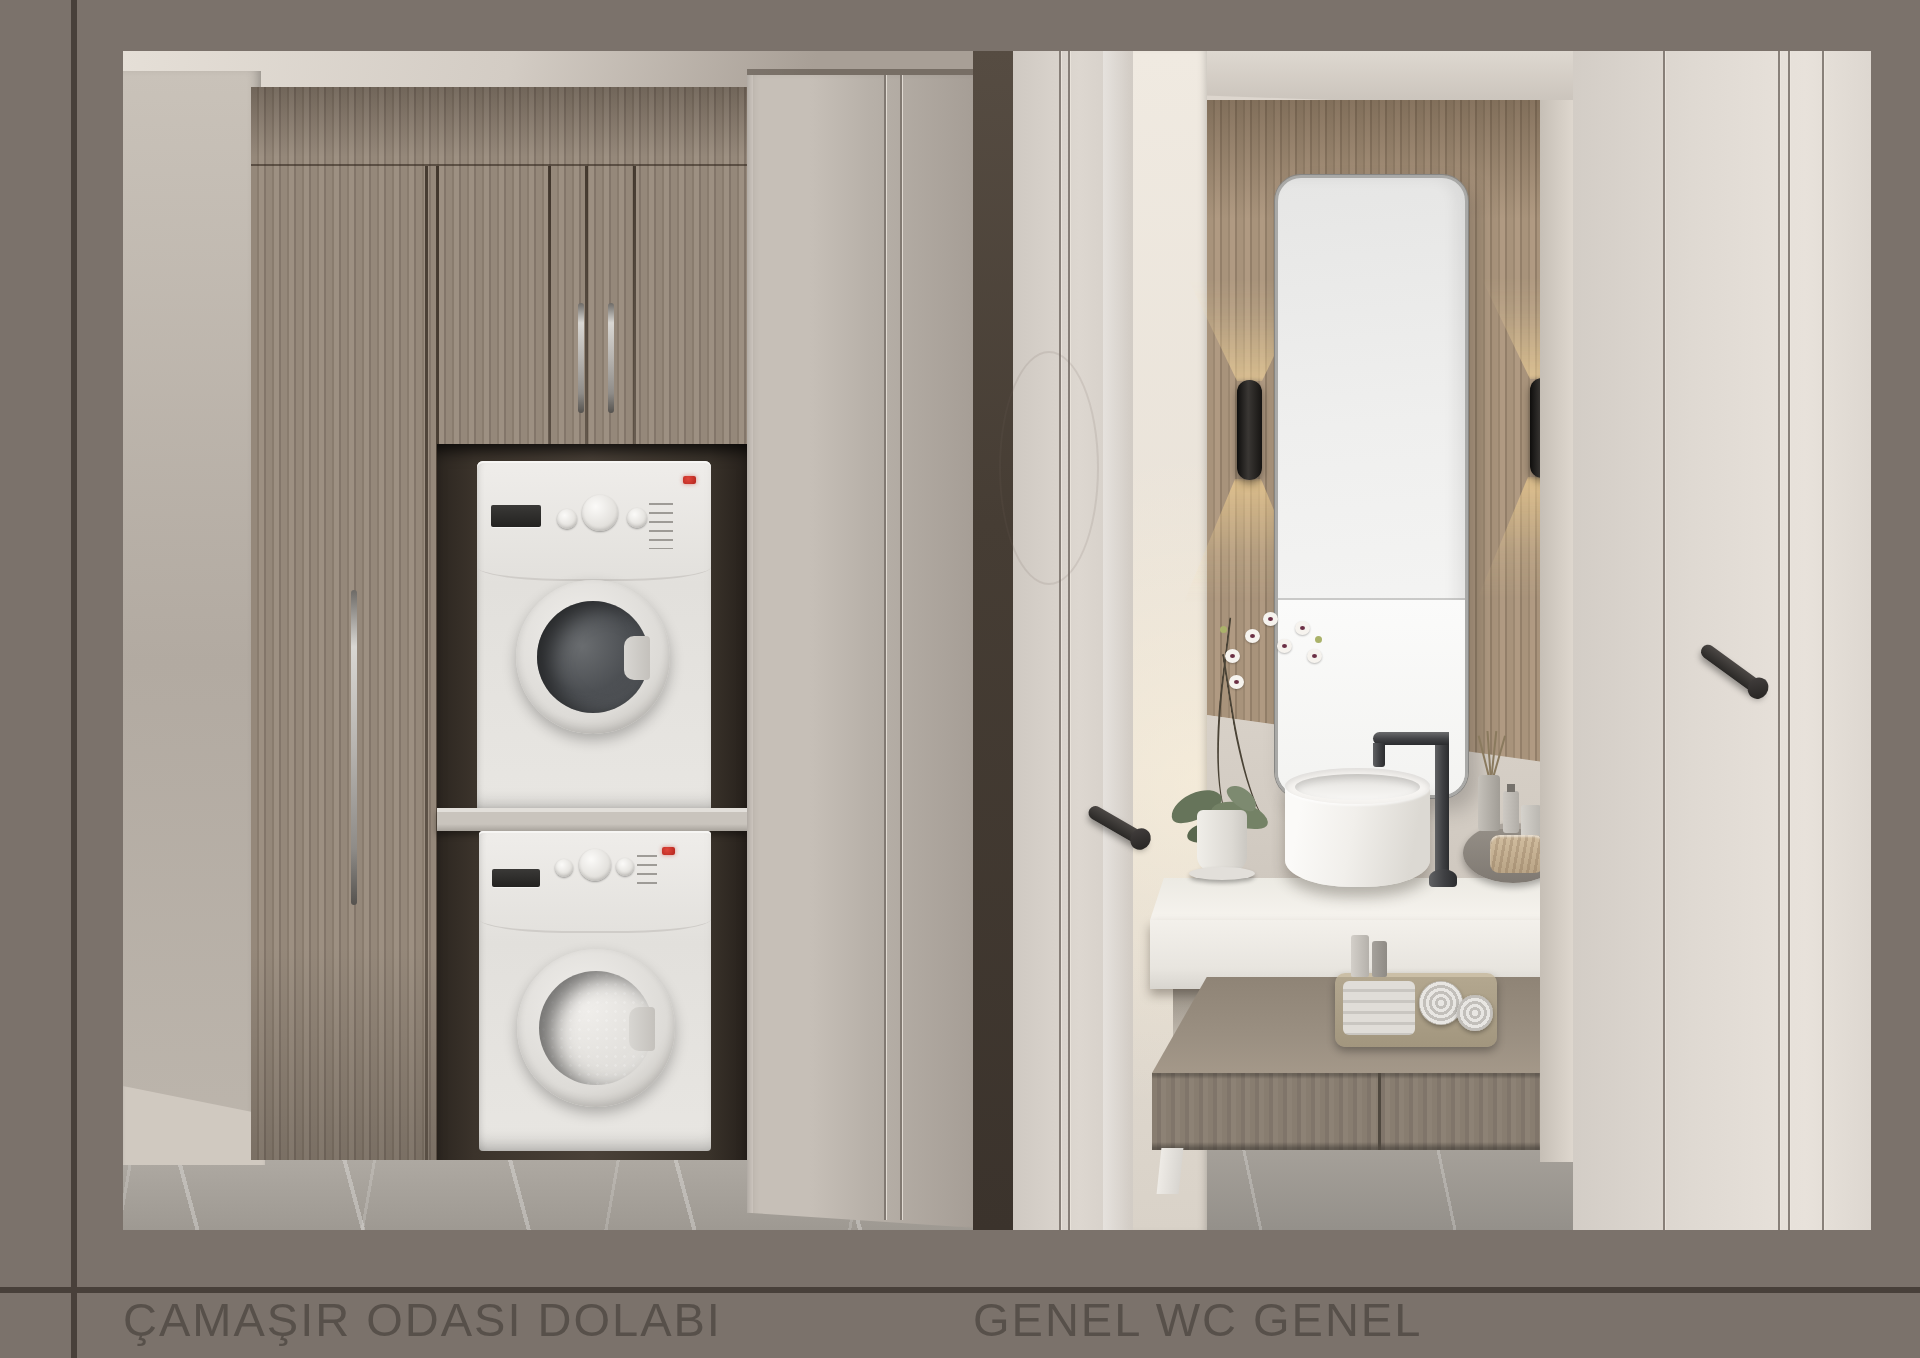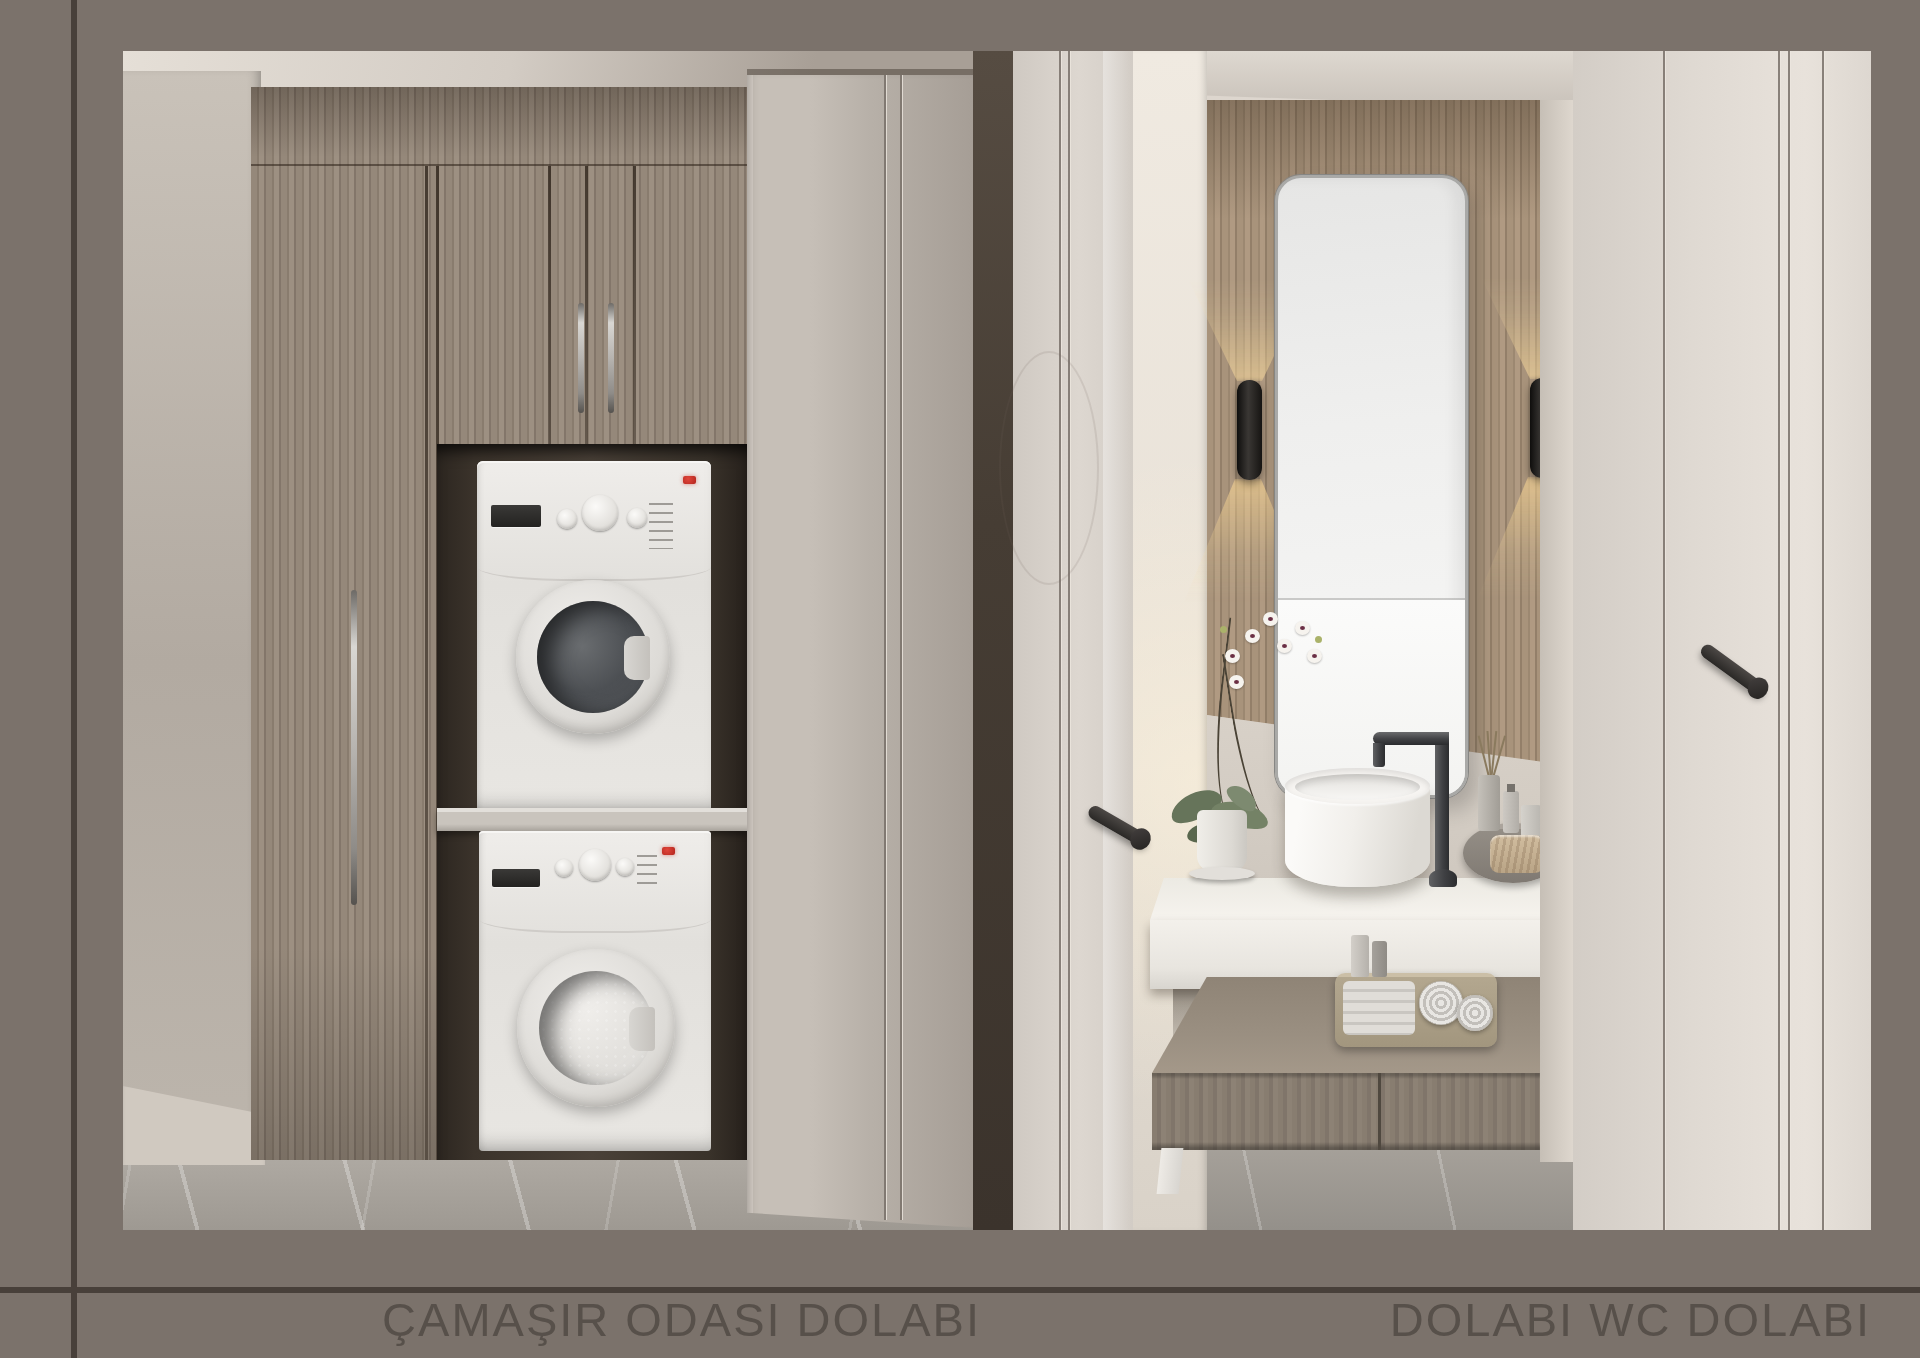--- a/index.html
+++ b/index.html
@@ -7,21 +7,21 @@
     --wood-light:#9a8d7e; --wood-dark:#453b31; --appliance:#e9e7e3;
     --led:#b3261e; --cream:#d8d2cb; --glow:#ffd9a0; --marble:#a39e97;
   }
   html,body{margin:0;padding:0;background:#5f5750;}
   .board{position:relative;width:1920px;height:1358px;background:var(--frame-bg);
          font-family:"Liberation Sans",sans-serif;overflow:hidden;}
   .abs{position:absolute;}
   
   .vrule{left:71px;top:0;width:6px;height:1358px;background:var(--rule);}
   .hrule{left:0;top:1287px;width:1920px;height:6px;background:var(--rule);}
-  .caption{top:1296px;font-size:47px;line-height:1;letter-spacing:2px;color:var(--caption);text-align:right;}
+  .caption{top:1296px;font-size:47px;line-height:1;letter-spacing:2px;color:var(--caption);text-align:left;}
   .cap-l{left:123px;width:858px;}
   .cap-r{left:973px;width:898px;}
 
   .panel{position:absolute;top:51px;height:1179px;overflow:hidden;box-shadow:inset 0 0 46px rgba(30,24,18,.14);}
   .panel-left{left:123px;width:850px;background:#b9b2a9;}
   .panel-right{left:973px;width:898px;background:#ddd6ce;}
 
   
   .l-ceiling{left:0;top:0;width:850px;height:72px;
     background:linear-gradient(105deg,#e5dfd7 0%,#d3ccc4 45%,#a89f96 80%);}
@@ -361,14 +361,14 @@
     <div class="abs r-frame"></div>
     <div class="abs r-ldoor"></div>
     <div class="abs r-ldoor-hl"></div>
     <div class="abs groove rg1"></div>
     <div class="abs groove rg2"></div>
     <div class="abs r-arc"></div>
     <div class="abs lever hdl-left"></div>
   </section>
 
   <div class="abs caption cap-l">ÇAMAŞIR ODASI DOLABI</div>
-  <div class="abs caption cap-r">DOLABI WC DOLABI</div>
+  <div class="abs caption cap-r">GENEL WC GENEL</div>
 </div>
 
 </body></html>

